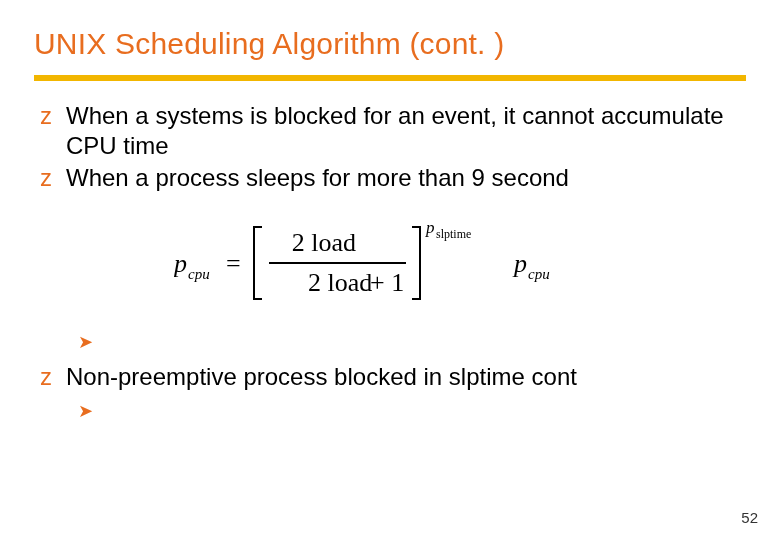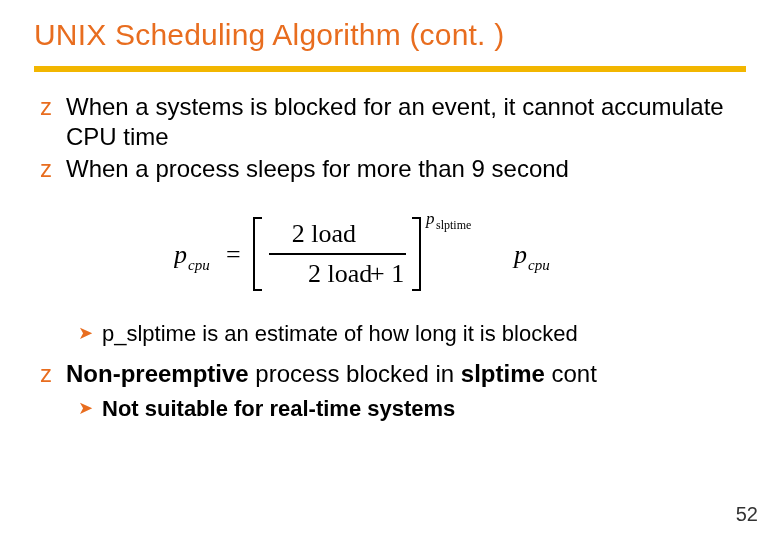--- a/index.html
+++ b/index.html
@@ -1,29 +1,29 @@
 <!DOCTYPE html>
 <html><head>
 <meta charset="utf-8">
 <style>
   html,body{margin:0;padding:0}
   body{width:780px;height:540px;background:#fff;font-family:Arial,Helvetica,sans-serif;color:#000;position:relative}
-  .slide{padding:18px 34px 0 34px}
+  .slide{padding:27px 34px 0 34px}
   .title{font-size:30px;color:#e86d1f;letter-spacing:.2px;margin:0 0 14px 0;font-weight:400}
   .rule{height:6px;background:#f2b600;margin:0 0 20px 0}
   .bullets{margin:0 0 0 6px;padding:0;list-style:none}
   .bullets>li{display:flex;align-items:flex-start;font-size:24px;line-height:1.25;margin-bottom:2px}
   .z{color:#e86d1f;width:26px;flex:0 0 26px;font-weight:400}
   .btxt{flex:1}
   .formula{margin:24px 0 18px 140px}
   .sub{margin:6px 0 10px 44px;padding:0;list-style:none}
   .sub>li{display:flex;align-items:flex-start;font-size:22px;line-height:1.3}
   .tri{color:#e86d1f;width:24px;flex:0 0 24px;font-size:18px;position:relative;top:2px}
-  .bold{font-weight:700}
-  .pagenum{position:absolute;right:22px;bottom:14px;font-size:20px;color:#333}
+  .bold{font-weight:400}
+  .pagenum{position:absolute;right:22px;bottom:14px;font-size:15px;color:#333}
   svg text{font-family:'Times New Roman',serif}
 </style>
 </head>
 <body>
 
 <div class="slide">
   <h1 class="title">UNIX Scheduling Algorithm (cont. )</h1>
   <div class="rule"></div>
 
   <ul class="bullets">
@@ -56,34 +56,32 @@
       <text x="262" y="21" font-size="12">slptime</text>
 
       <text x="340" y="55" font-size="26" font-style="italic">p</text>
       <text x="354" y="62" font-size="15" font-style="italic">cpu</text>
     </svg>
   </div>
 
   <ul class="sub">
     <li>
       <span class="tri">➤</span>
-      <span>p_slptime is an estimate of how long it is blocked</span>
     </li>
   </ul>
 
   <ul class="bullets">
     <li>
       <span class="z">z</span>
       <span class="btxt">
         <span class="bold">Non-preemptive</span><span> process blocked in </span><span class="bold">slptime</span><span> cont</span>
       </span>
     </li>
   </ul>
 
   <ul class="sub">
     <li>
       <span class="tri">➤</span>
-      <span class="bold">Not suitable for real-time systems</span>
     </li>
   </ul>
 </div>
 
 <div class="pagenum">52</div>
 
 </body></html>

